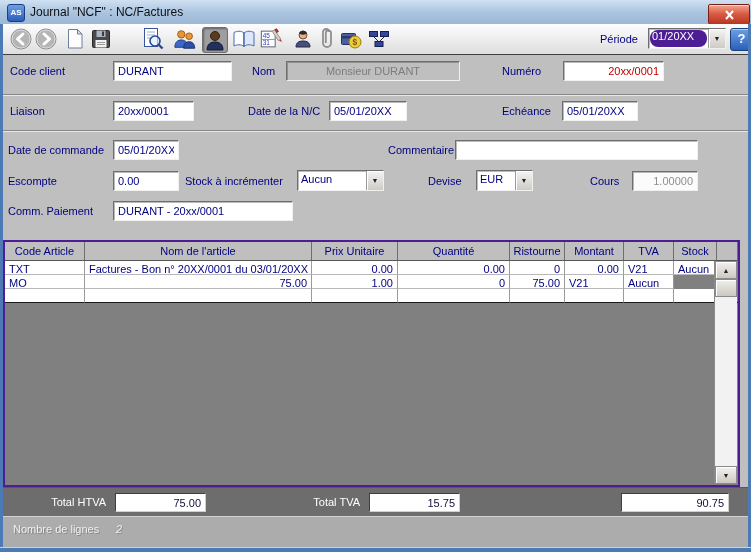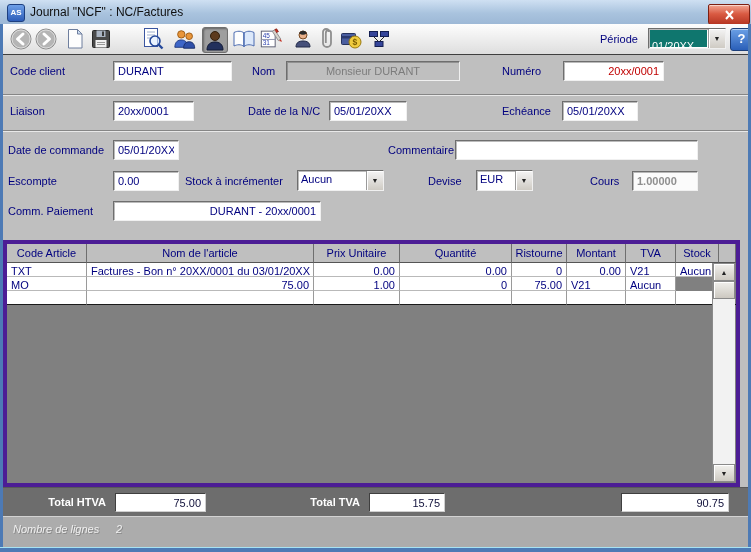--- a/index.html
+++ b/index.html
@@ -21,40 +21,40 @@
   
   .toolbar{position:absolute;left:3px;top:24px;width:745px;height:30px;
     background:linear-gradient(#fdfdfd,#dedede);border-bottom:1px solid #3f3f3f;}
   .tbtn{position:absolute;top:3px;width:24px;height:24px;display:flex;align-items:center;justify-content:center;}
   .tbtn.pressed{background:#9e9e9e;border:1px solid #6f6f6f;border-radius:3px;box-shadow:inset 1px 1px 2px rgba(0,0,0,.35);}
   .period-label{position:absolute;left:597px;top:0;height:30px;line-height:30px;font-size:11px;color:#00007F;}
   .combo{position:absolute;box-sizing:border-box;background:#fff;height:21px;
     border:1px solid #6e6e6e;border-bottom-color:#f0f0f0;border-right-color:#f0f0f0;
     box-shadow:inset 1px 1px 0 rgba(60,60,60,.35);display:flex;align-items:stretch;}
   .combo .sel{flex:1;font-size:11px;color:#00007F;padding:2px 3px 0 3px;white-space:nowrap;overflow:hidden;}
-  .combo .sel.hl{background:#0f766e;color:#fff;margin:1px;padding:10px 2px 0 2px;}
+  .combo .sel.hl{background:#4c1d95;color:#fff;margin:1px;padding:0 2px 0 2px;border-radius:8px;}
   .combo .dd{width:16px;background:linear-gradient(#f4f4f4,#cfcbc4);border-left:1px solid #9a9a9a;
     box-shadow:inset 1px 1px 0 #fff;display:flex;align-items:center;justify-content:center;
     font-size:7px;color:#222;}
   .help-btn{position:absolute;left:727px;top:4px;width:21px;height:21px;border-radius:3px;
     background:linear-gradient(#6ba0e6,#2a5fb8);border:1px solid #1c3f7a;color:#fff;font-weight:bold;
     font-size:13px;text-align:center;line-height:20px;box-shadow:inset 0 1px 0 rgba(255,255,255,.5);}
   
   .lbl{position:absolute;height:20px;line-height:20px;font-size:11px;color:#00007F;white-space:nowrap;}
   .field{position:absolute;box-sizing:border-box;height:20px;background:#fff;
     border:1px solid #6e6e6e;border-bottom-color:#f0f0f0;border-right-color:#f0f0f0;
     box-shadow:inset 1px 1px 0 rgba(60,60,60,.35);
     font-family:"Liberation Sans",sans-serif;font-size:11px;color:#00007F;padding:0 4px;outline:none;}
   .field.dis{background:#BFBFBF;color:#7c7c7c;text-align:center;}
   .field.red{color:#C00000;text-align:right;}
-  .field.grayval{background:#FBFBFB;color:#8f8f8f;text-align:left;font-weight:bold;}
+  .field.grayval{background:#FBFBFB;color:#8f8f8f;text-align:right;}
   .groove{position:absolute;left:3px;width:745px;height:0;border-top:1px solid #868686;border-bottom:1px solid #e9e9e9;}
   
   .table-wrap{position:absolute;left:3px;top:240px;width:737px;height:247px;background:#808080;
-    border:4px solid #4c1d95;box-sizing:border-box;}
+    border:2px solid #4c1d95;box-sizing:border-box;}
   .tgrid{display:grid;grid-template-columns:80px 227px 86px 112px 55px 59px 50px 43px 1fr;}
   .thead{height:19px;}
   .thead .hc{box-sizing:border-box;border-right:1px solid #6e6e6e;border-bottom:1px solid #555;
     font-size:11px;color:#00007F;text-align:center;line-height:18px;background:#BFBFBF;overflow:hidden;white-space:nowrap;}
   .trow{height:14px;}
   .trow .tc{box-sizing:border-box;background:#fff;border-right:1px solid #9a9a9a;border-bottom:1px solid #b9b9b9;
     font-size:11px;color:#00007F;line-height:17px;overflow:hidden;white-space:nowrap;}
   .trow .tc.blank{background:transparent;border:none;}
   .trow.last .tc{border-bottom:1px solid #1a1a1a;}
   .c-l{text-align:left;padding-left:4px;} .c-r{text-align:right;padding-right:4px;}
@@ -62,27 +62,27 @@
   .vscroll{position:absolute;top:19px;right:1px;bottom:1px;width:22px;background:#F2F2F2;
     border-left:1px solid #8a8a8a;}
   .sbtn{position:absolute;left:0;width:22px;height:18px;background:linear-gradient(#f2f1ee,#cdc9c1);
     border:1px solid #8a8a8a;box-sizing:border-box;box-shadow:inset 1px 1px 0 #fff;
     display:flex;align-items:center;justify-content:center;font-size:7px;color:#222;}
   .sthumb{position:absolute;left:0;top:18px;width:22px;height:18px;background:linear-gradient(#f0efec,#ccc8c0);
     border:1px solid #8a8a8a;box-sizing:border-box;box-shadow:inset 1px 1px 0 #fff;}
   
   .totals{position:absolute;left:3px;top:487px;width:745px;height:29px;background:#6d6d6d;
     border-top:1px solid #585858;box-sizing:border-box;}
-  .totals .tl{position:absolute;top:0;height:29px;line-height:29px;font-size:11px;color:#fff;text-align:right;font-weight:bold;}
+  .totals .tl{position:absolute;top:0;height:29px;line-height:29px;font-size:11px;color:#fff;text-align:right;}
   .totals .tv{position:absolute;top:5px;height:19px;box-sizing:border-box;background:#fff;
     border:1px solid #3f3f3f;border-bottom-color:#cfcfcf;border-right-color:#cfcfcf;
     font-family:"Liberation Sans",sans-serif;font-size:11px;color:#10103a;text-align:right;padding:0 4px;outline:none;}
   .statusbar{position:absolute;left:3px;top:516px;width:745px;height:32px;background:#ACACAC;
     border-top:1px solid #d2d2d2;box-sizing:border-box;}
-  .statusbar .sl{position:absolute;left:10px;top:6px;font-size:11px;font-style:italic;color:#efefef;
+  .statusbar .sl{position:absolute;left:10px;top:6px;font-size:11px;color:#efefef;
     text-shadow:1px 1px 0 rgba(90,90,90,.45);}
   .statusbar .sv{position:absolute;left:113px;top:6px;font-size:11px;font-style:italic;color:#efefef;
     text-shadow:1px 1px 0 rgba(90,90,90,.45);}
 </style>
 </head>
 <body>
 
 <div class="window">
 
   <div class="titlebar">
@@ -238,21 +238,21 @@
   </div>
   <div class="lbl" style="left:428px;top:171px">Devise</div>
   <div class="combo" style="left:476px;top:170px;width:57px">
     <span class="sel">EUR</span>
     <span class="dd">▼</span>
   </div>
   <div class="lbl" style="left:590px;top:171px">Cours</div>
   <input class="field grayval" style="left: 632px; top: 171px; width: 66px;" disabled="" value="1.00000">
 
   <div class="lbl" style="left:8px;top:201px">Comm. Paiement</div>
-  <input class="field" style="left: 113px; top: 201px; width: 208px; text-align: right;" value="DURANT - 20xx/0001">
+  <input class="field" style="left: 113px; top: 201px; width: 180px;" value="DURANT - 20xx/0001">
 
   <div class="table-wrap">
     <div class="tgrid thead">
       <div class="hc">Code Article</div>
       <div class="hc">Nom de l'article</div>
       <div class="hc">Prix Unitaire</div>
       <div class="hc">Quantité</div>
       <div class="hc">Ristourne</div>
       <div class="hc">Montant</div>
       <div class="hc">TVA</div>
@@ -295,21 +295,21 @@
       <div class="sbtn" style="top:0">▲</div>
       <div class="sthumb"></div>
       <div class="sbtn" style="bottom:0;top:auto">▼</div>
     </div>
   </div>
 
   <div class="totals">
     <div class="tl" style="left:8px;width:95px">Total HTVA</div>
     <input class="tv" style="left: 112px; width: 91px;" readonly="" value="75.00">
     <div class="tl" style="left:262px;width:95px">Total TVA</div>
-    <input class="tv" style="left: 366px; width: 76px;" readonly="" value="15.75">
+    <input class="tv" style="left: 366px; width: 91px;" readonly="" value="15.75">
     <input class="tv" style="left: 618px; width: 108px;" readonly="" value="90.75">
   </div>
 
   <div class="statusbar">
     <div class="sl">Nombre de lignes</div>
     <div class="sv">2</div>
   </div>
 
   <div class="frame-l"></div>
   <div class="frame-r"></div>

